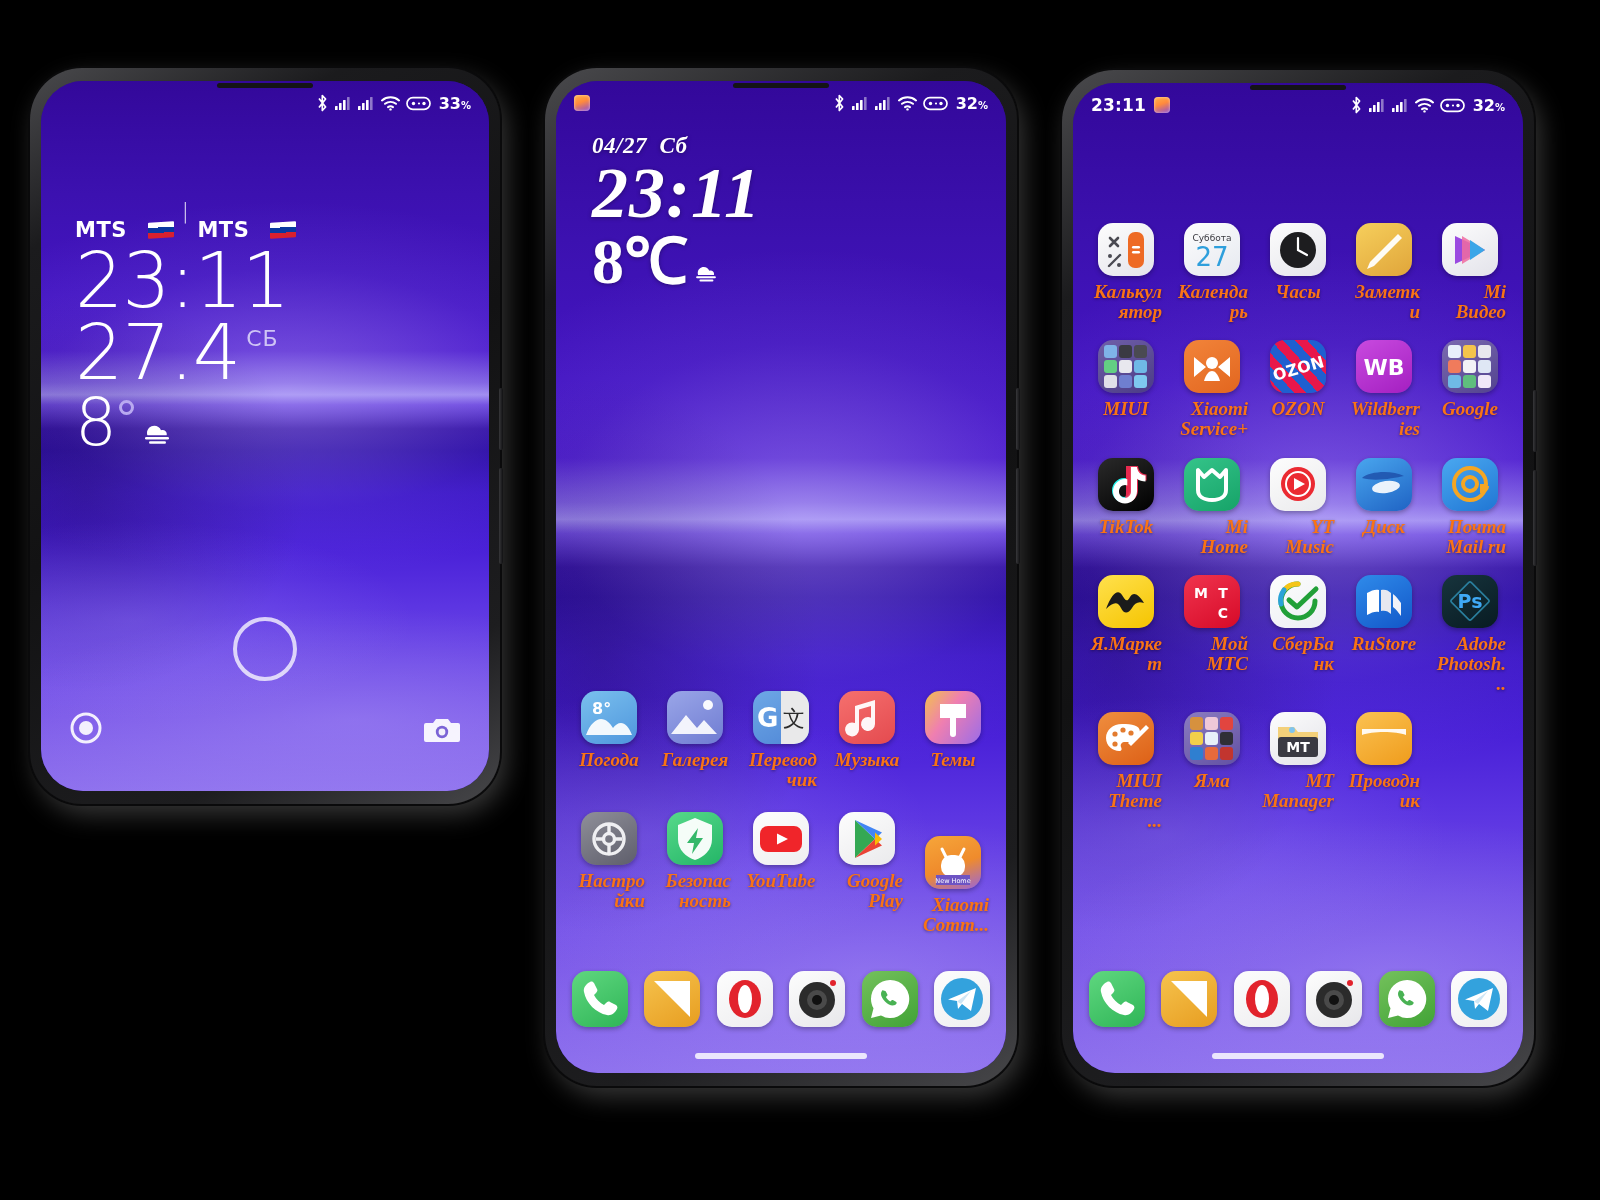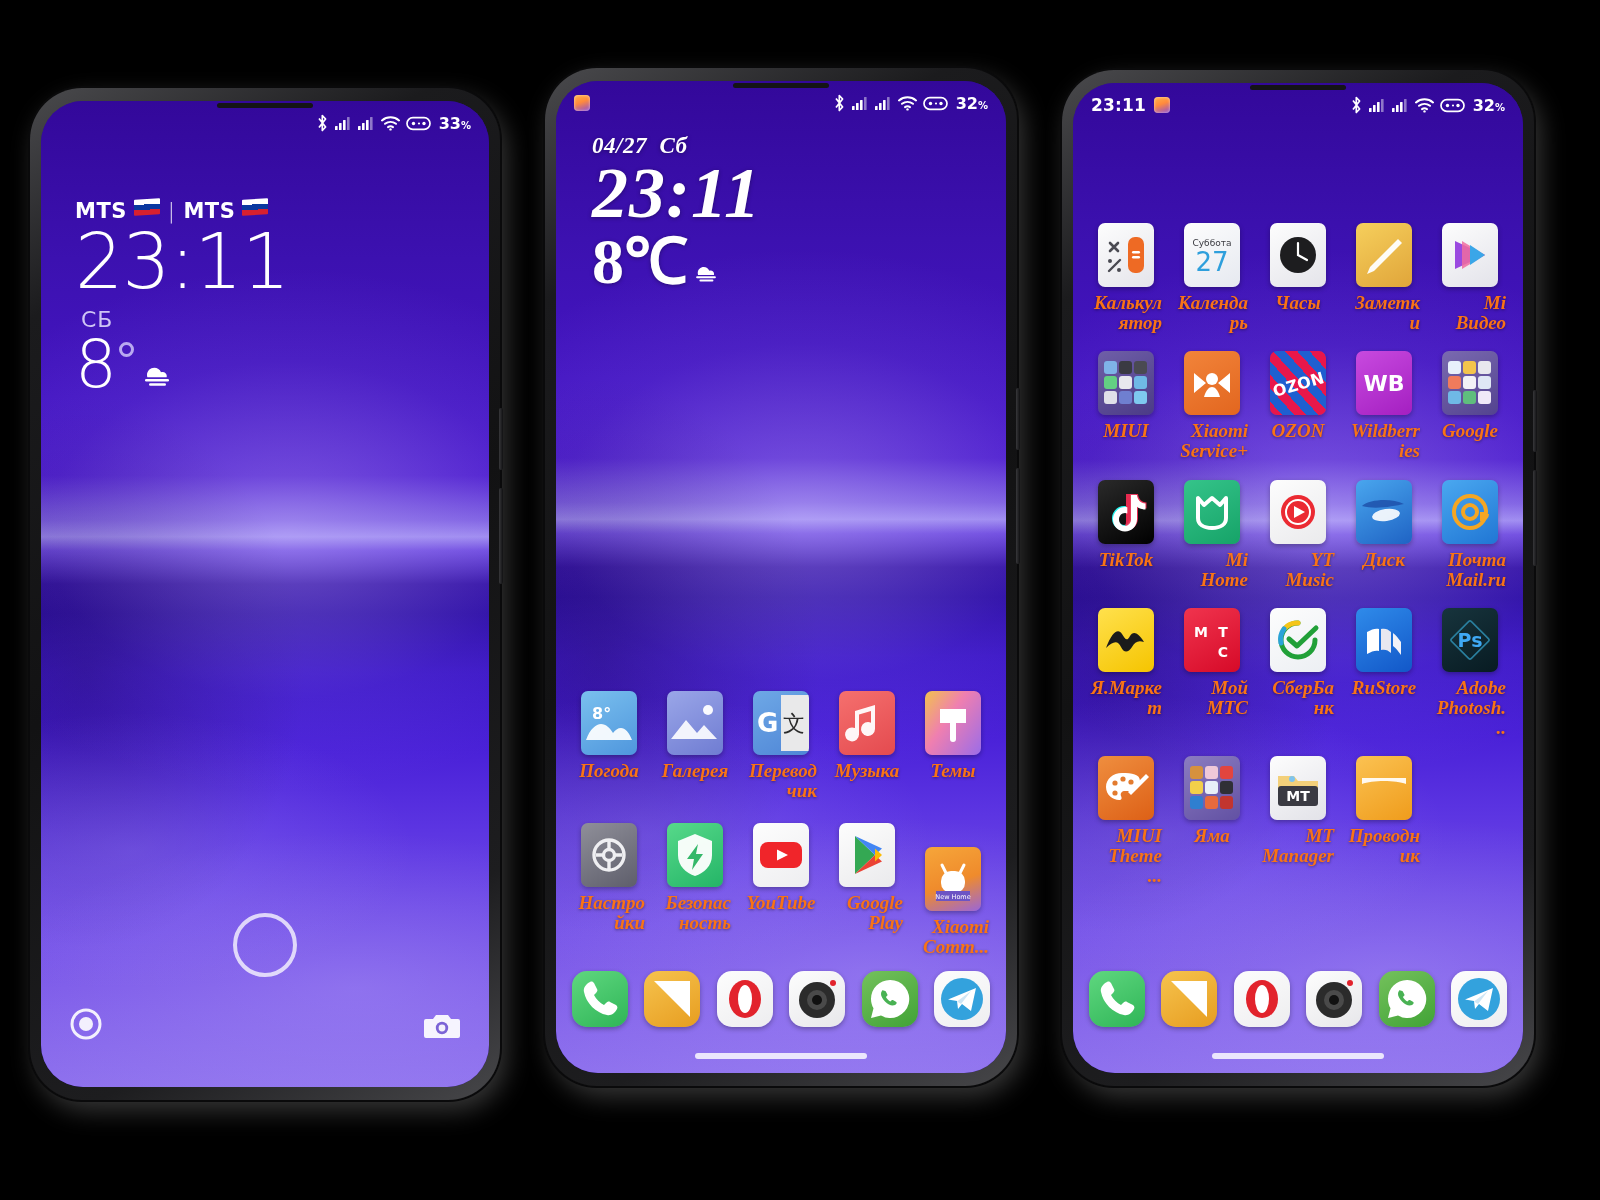--- a/index.html
+++ b/index.html
@@ -115,21 +115,21 @@
     z-index: 25;
     color: #fff;
   }
   .carriers {
     display: flex; align-items: center; gap: 8px;
     font-family: "DejaVu Sans", sans-serif;
     font-size: 21px; font-weight: 600;
     letter-spacing: .5px;
     margin-bottom: 4px;
   }
-  .carrier { display: flex; gap: 7px; }
+  .carrier { display: flex; align-items: center; gap: 21px; margin-top: 39px; }
   .ruflag {
     display: inline-block;
     width: 26px; height: 16px;
     border-radius: 1px;
     background: linear-gradient(180deg,#fff 0 33.3%,#0a38a0 33.3% 66.6%,#d8202f 66.6% 100%);
     transform: skewY(-3deg);
   }
   .sep { opacity: .85; font-weight: 300; }
   .big-time {
     font-family: "DejaVu Sans", sans-serif;
@@ -223,22 +223,22 @@
     padding: 0 10px;
   }
   .grid-2 { top: 610px; row-gap: 22px; }
   .grid-3 { top: 140px; row-gap: 18px; }
   .app {
     display: flex; flex-direction: column;
     align-items: center;
     gap: 6px;
   }
   .app-ico {
-    width: 56px; height: 64px;
-    border-radius: 7px;
+    width: 56px; height: 53px;
+    border-radius: 15px;
     position: relative;
     overflow: hidden;
     box-shadow: 0 2px 5px rgba(0,0,0,.3);
     display: flex; align-items: center; justify-content: center;
     flex: none;
   }
   .app-label {
     font-family: "Liberation Serif", serif;
     font-style: italic; font-weight: bold;
     font-size: 19px;
@@ -312,21 +312,21 @@
   .ic-opera     { background:linear-gradient(150deg,#fdfdfd,#ededef); }
   .ic-camera    { background:linear-gradient(150deg,#fdfdfd,#e7e7ea); }
   .ic-whatsapp  { background:linear-gradient(150deg,#74c15c,#41a336); }
   .ic-telegram  { background:linear-gradient(150deg,#fdfdfd,#eeeef0); }
 </style>
 </head>
 <body>
 
 <div class="stage">
 
-  <div class="phone" style="left:30px; top:88px; width:470px; height:1012px;">
+  <div class="phone" style="left:30px; top:68px; width:470px; height:736px;">
     <div class="side-btn" style="top:320px;height:62px;"></div>
     <div class="side-btn" style="top:400px;height:96px;"></div>
     <div class="screen">
       <div class="earpiece"></div>
       <div class="wallpaper"></div>
 
       <div class="statusbar">
         <div class="sb-left"></div>
         <div class="sb-right">
           <span>
@@ -377,20 +377,21 @@
             <span class="ruflag"></span>
           </span>
           <span class="sep">|</span>
           <span class="carrier">
             <span>MTS</span>
             <span class="ruflag"></span>
           </span>
         </div>
         <div class="big-time">23:11</div>
         <div class="date-row">
+          <div class="big-date">27.4</div>
           <div class="weekday">СБ</div>
         </div>
         <div class="temp-row">
           <div class="big-temp">8</div>
           <div class="deg-ring"></div>
           <div class="fog-ico">
             <svg width="34" height="26" viewBox="0 0 34 26">
               <path d="M7 13c0-4 3.3-7.2 7.3-7.2 3 0 5.6 1.8 6.7 4.4.5-.2 1-.3 1.6-.3 2.3 0 4.2 1.9 4.2 4.2 0 .4-.1.8-.2 1.2H7.4C7.1 14.5 7 13.8 7 13z" fill="#fff"></path>
               <rect x="5" y="17" width="24" height="2.6" rx="1.3" fill="#fff"></rect>
               <rect x="9" y="21.2" width="17" height="2.6" rx="1.3" fill="#fff"></rect>

